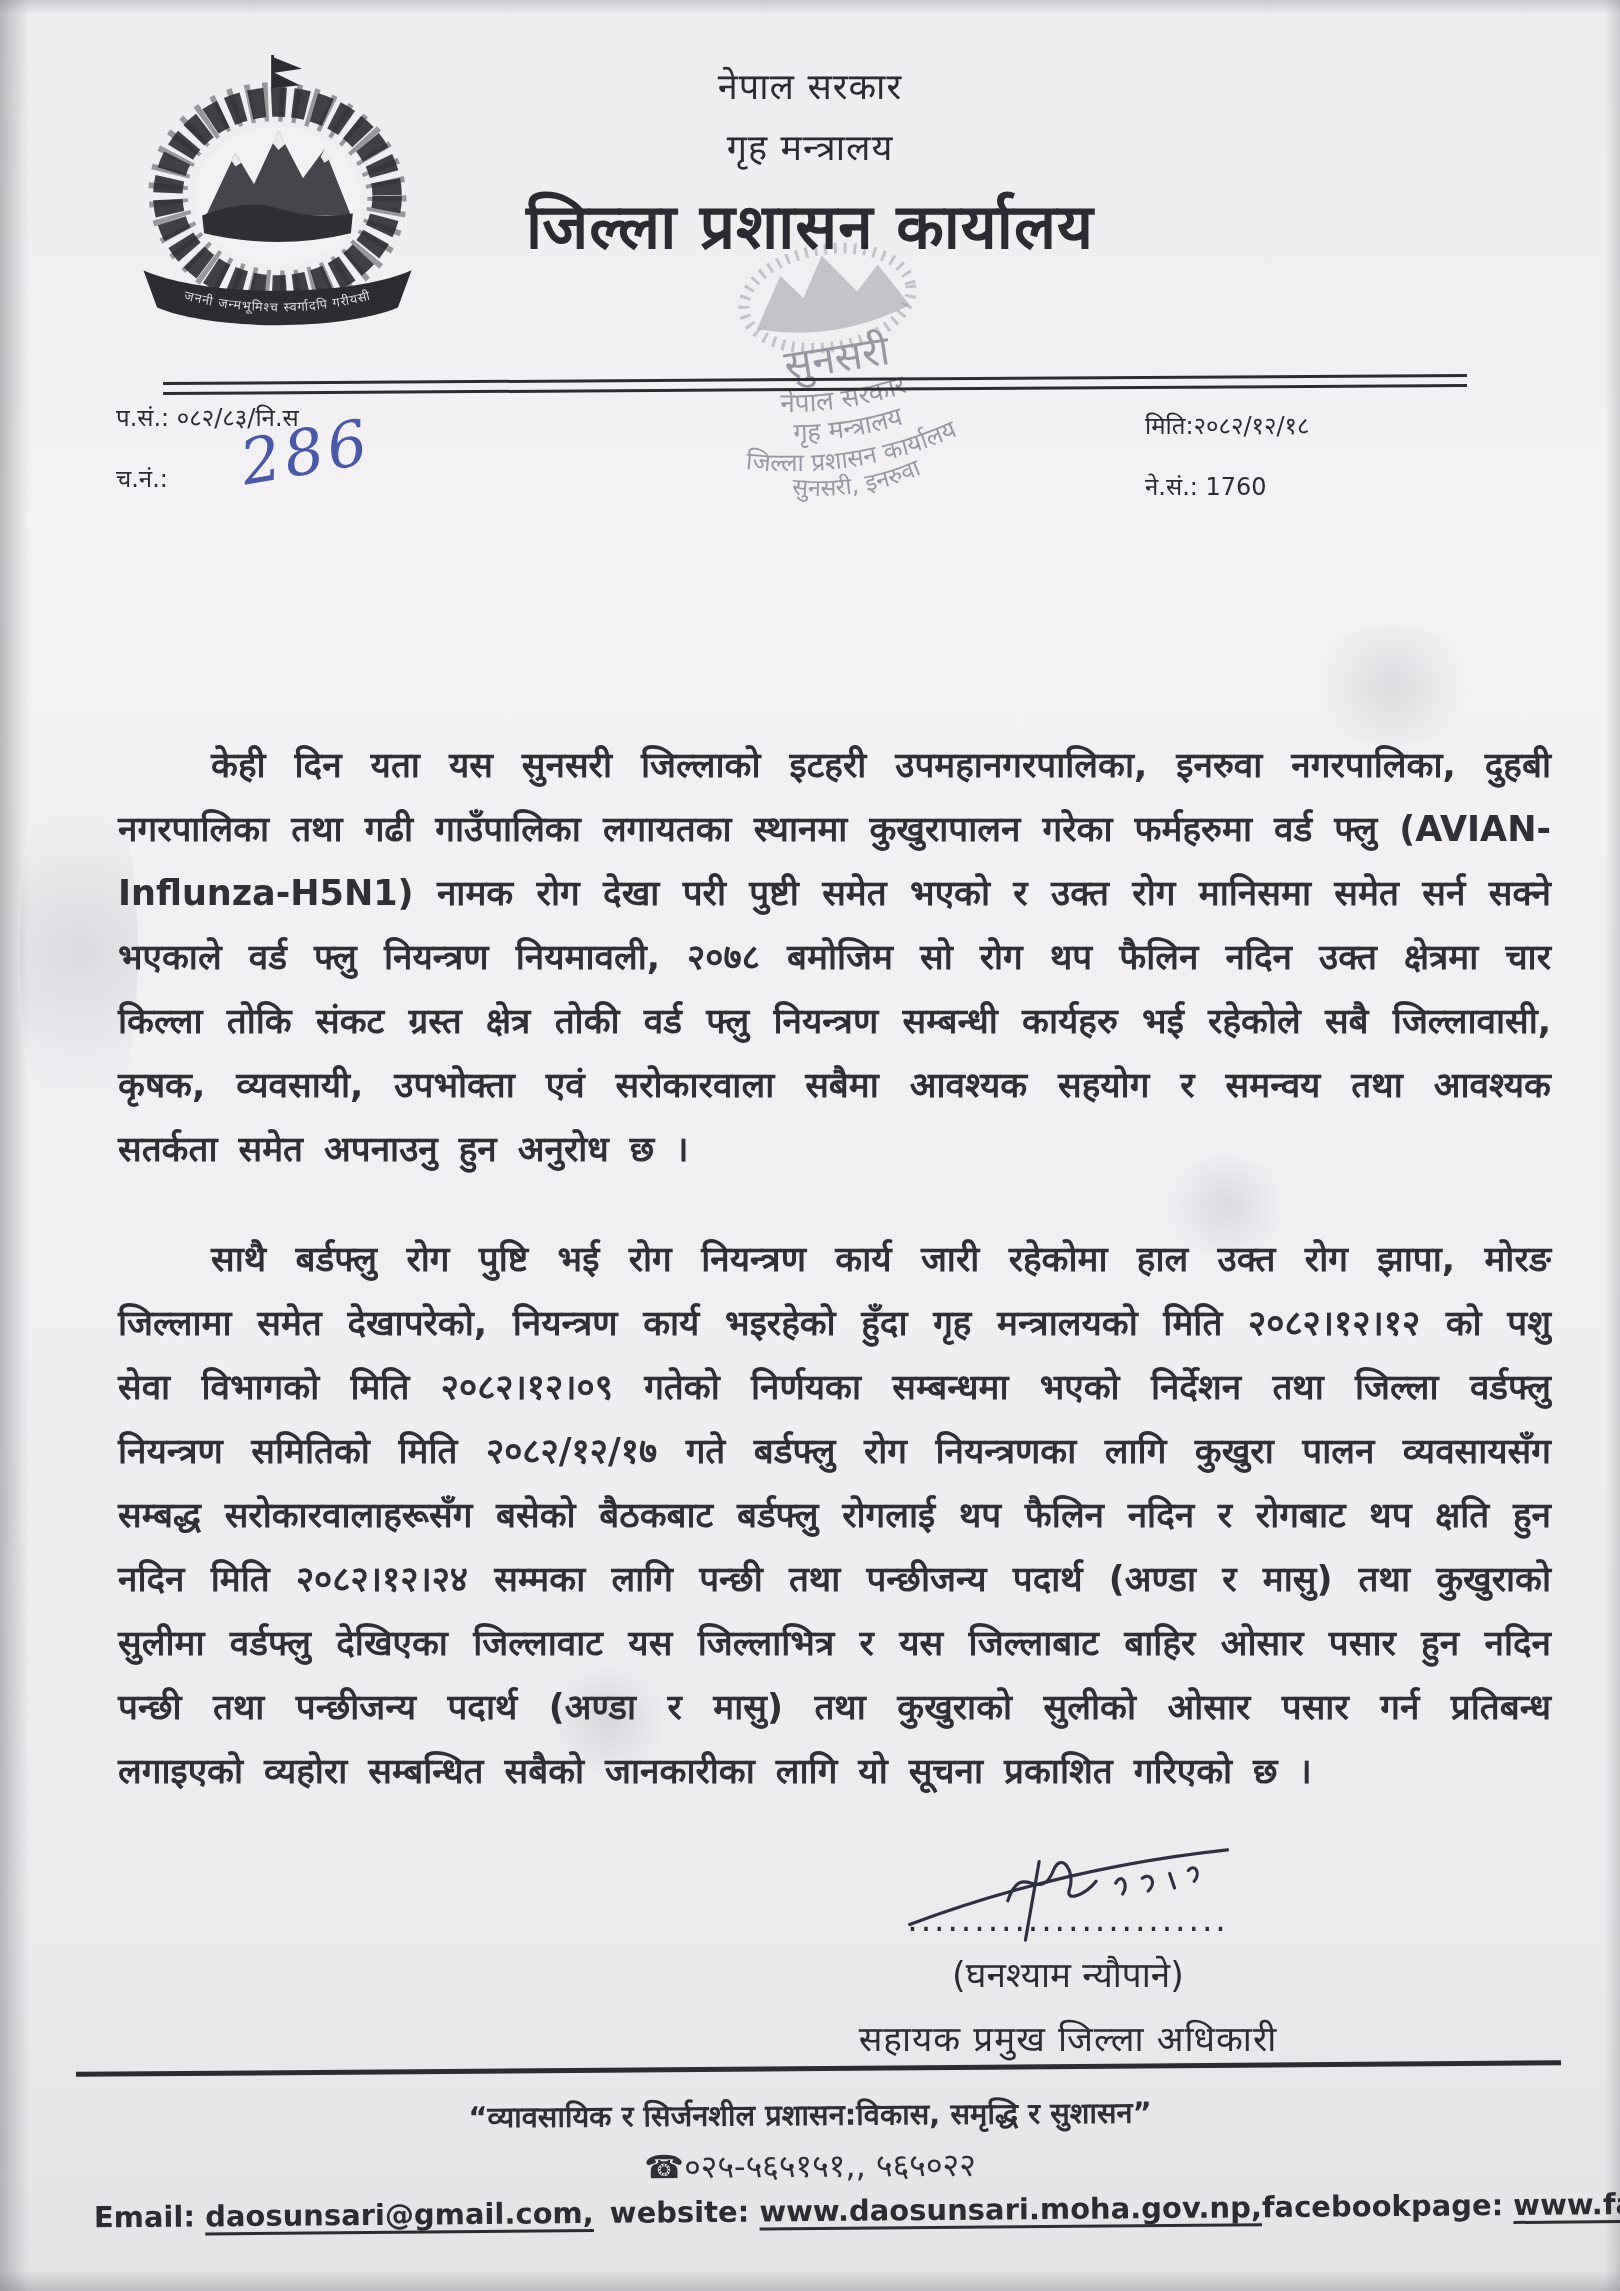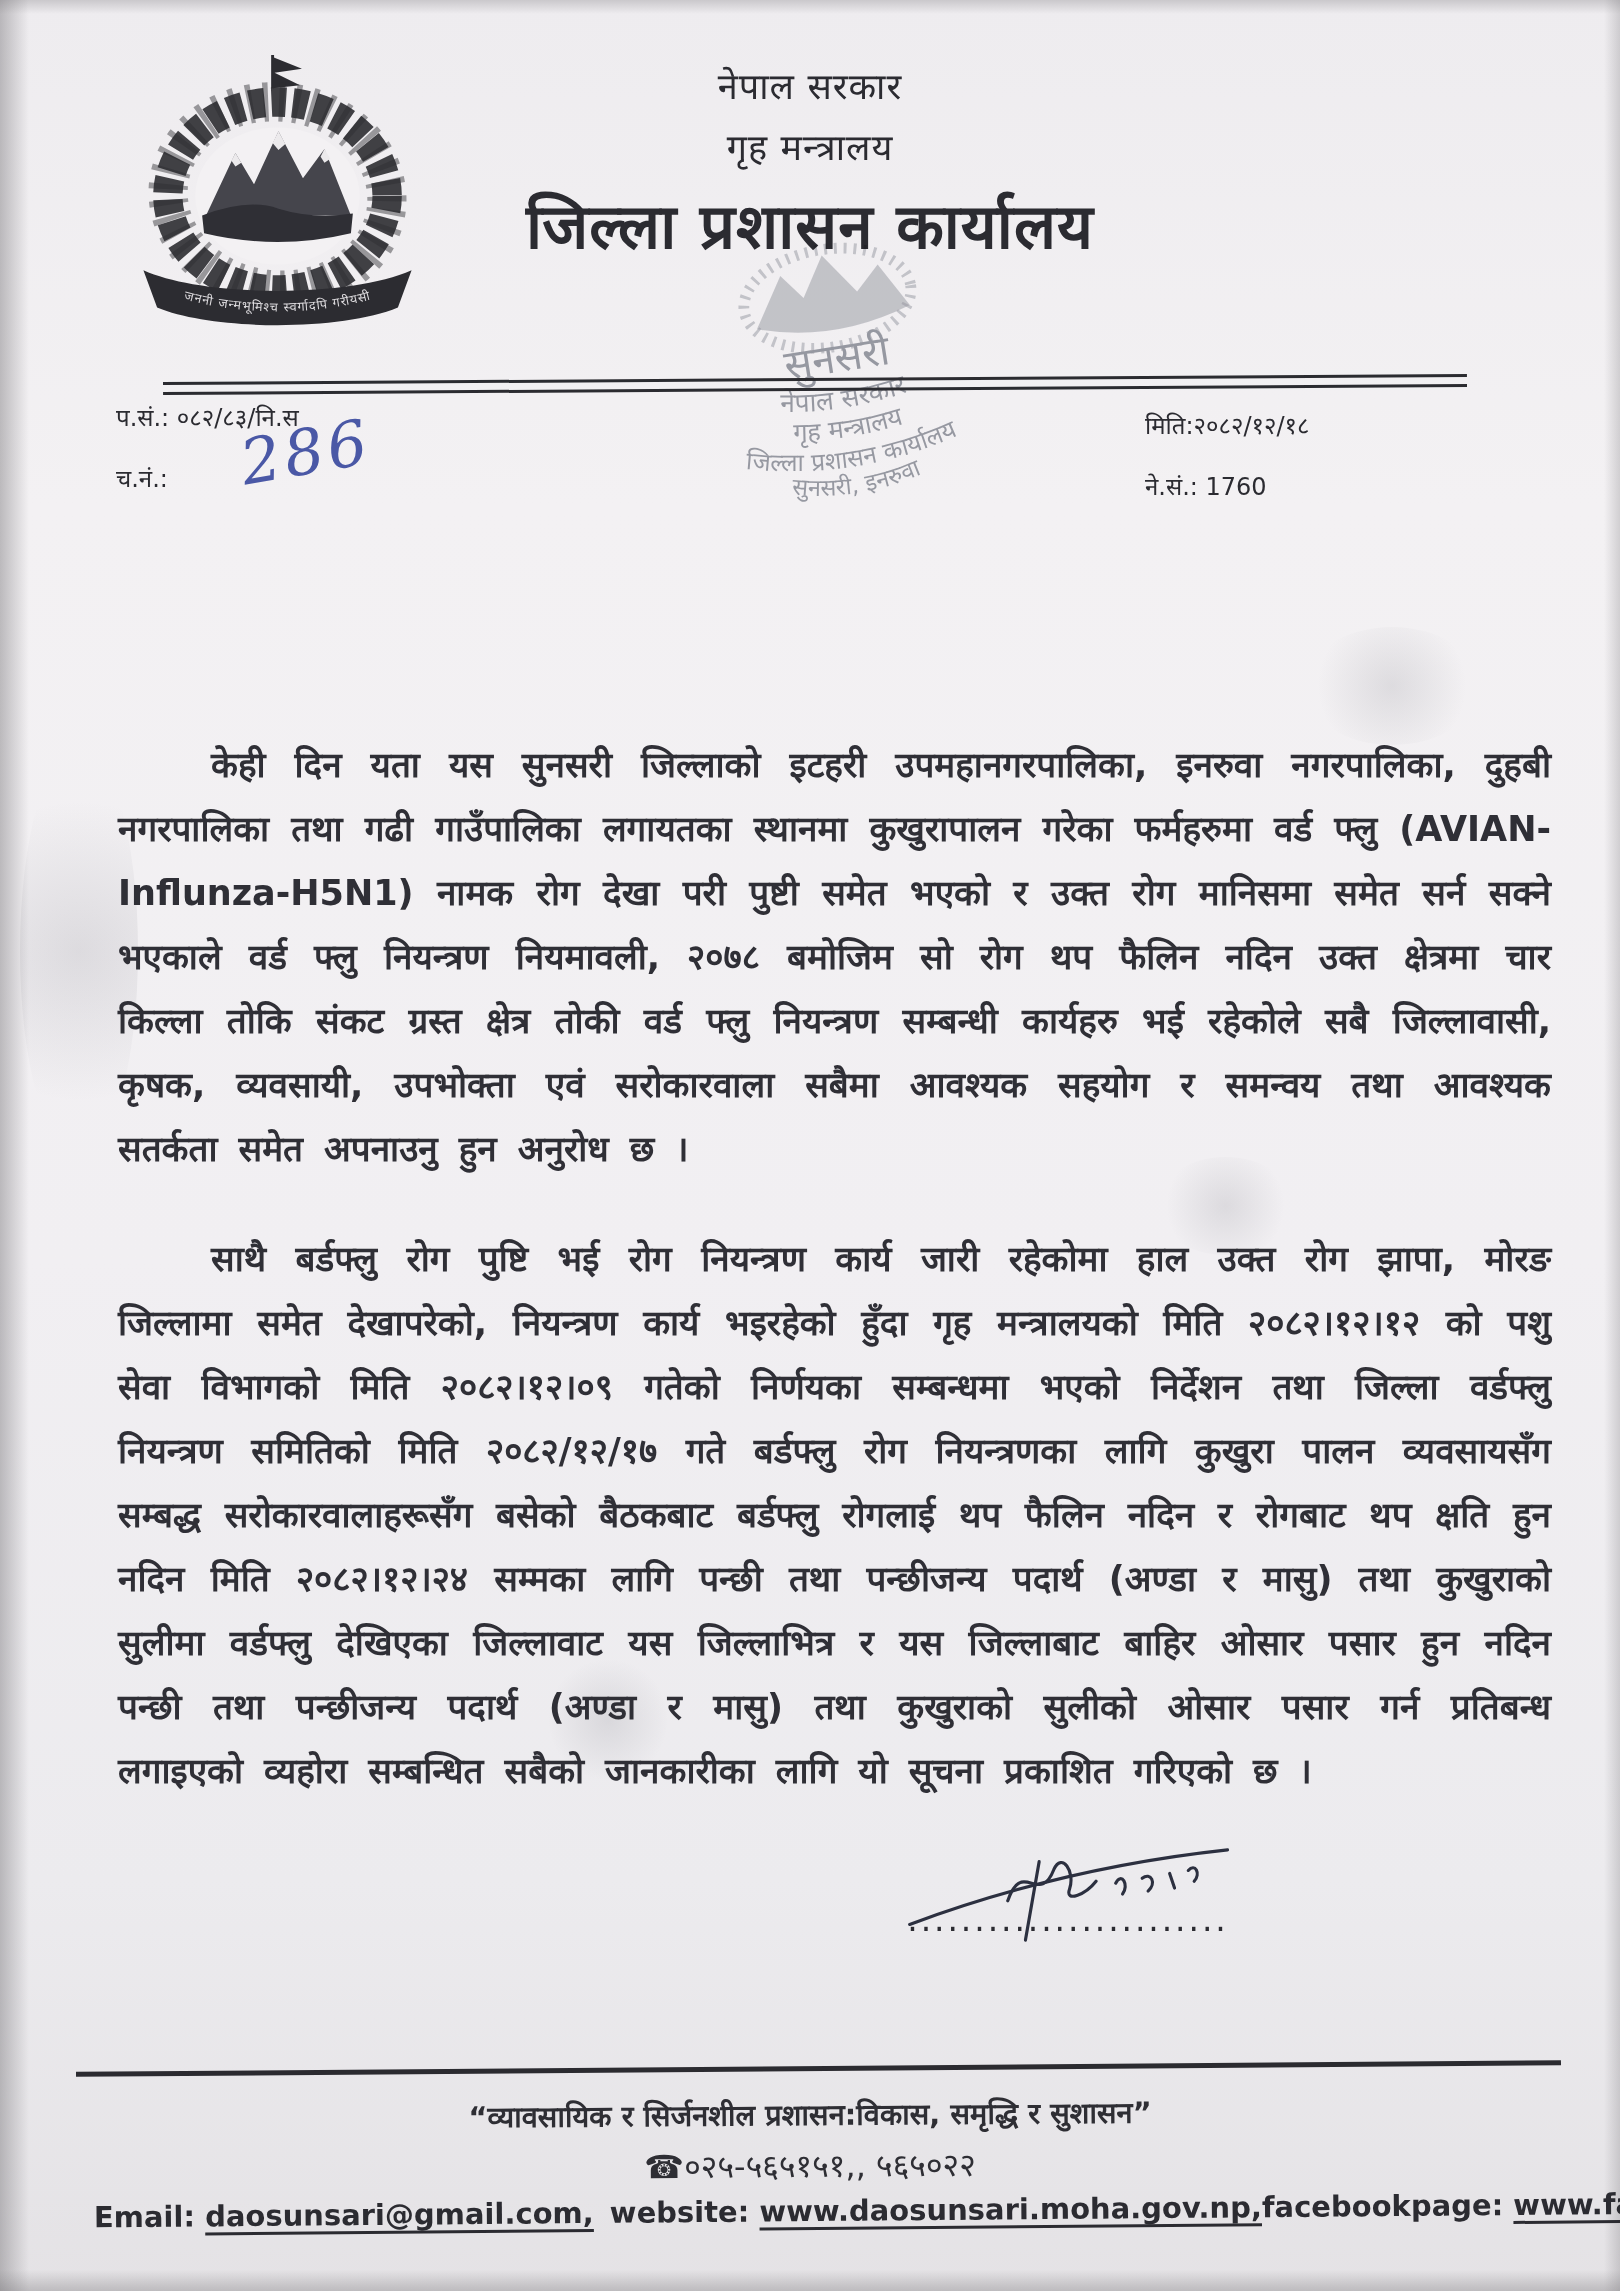--- a/index.html
+++ b/index.html
@@ -164,20 +164,22 @@
   <div id="sig-block">
     <svg id="sig-svg" width="363" height="108" viewBox="0 0 370 110">
       <g fill="none" stroke="#2c3040" stroke-width="3.2" stroke-linecap="round">
         <path d="M18,86 C120,48 230,22 342,10"></path>
         <path d="M118,62 C133,18 150,68 165,30 C173,12 187,32 181,50 C176,64 197,56 208,42"></path>
         <path d="M150,22 L136,102"></path>
         <path d="M228,44 c6,-12 14,2 7,11 m20,-16 c9,-7 15,5 6,13 m22,-18 l5,15 m14,-18 c7,-8 13,3 6,11"></path>
       </g>
     </svg>
     <div id="sig-dots" class="ink">........................</div>
+    <div id="sig-name" class="ink">(घनश्याम न्यौपाने)</div>
+    <div id="sig-designation" class="ink">सहायक प्रमुख जिल्ला अधिकारी</div>
   </div>
 
   <div id="footer-rule"></div>
   <div id="slogan">“व्यावसायिक र सिर्जनशील प्रशासन:विकास, समृद्धि र सुशासन”</div>
   <div id="phone-line">
     <span>☎</span><span>०२५-५६५१५१,, ५६५०२२</span>
   </div>
   <div id="email-line">
     <span class="lbl">Email:</span>
     <span class="lnk">daosunsari@gmail.com,</span>

